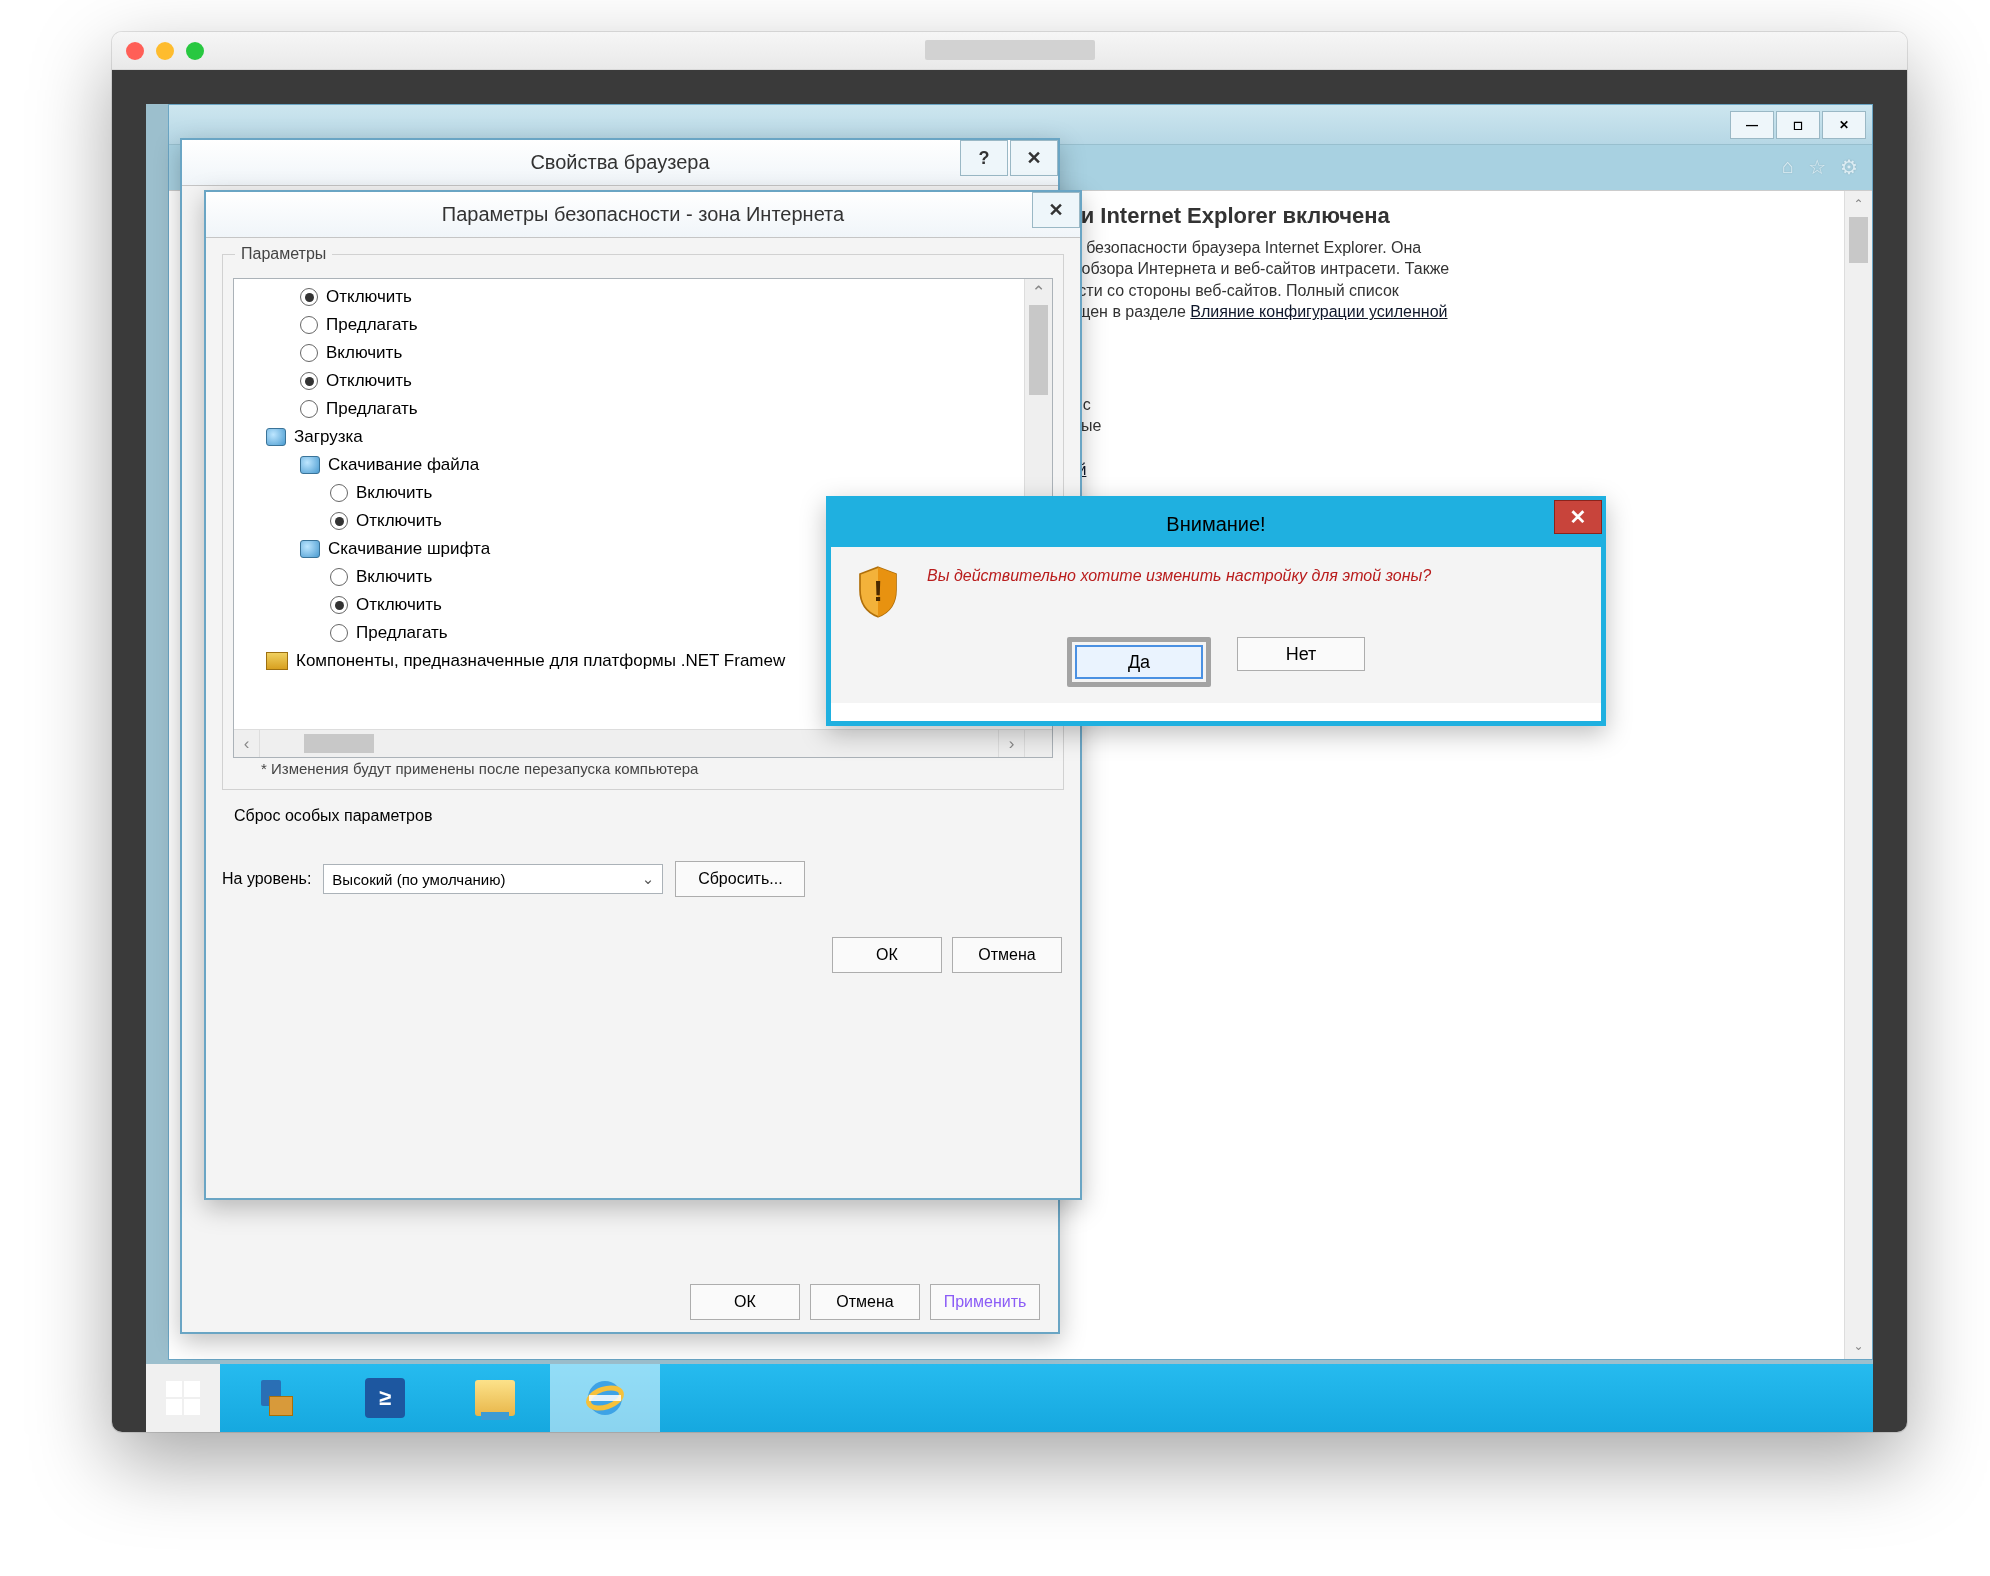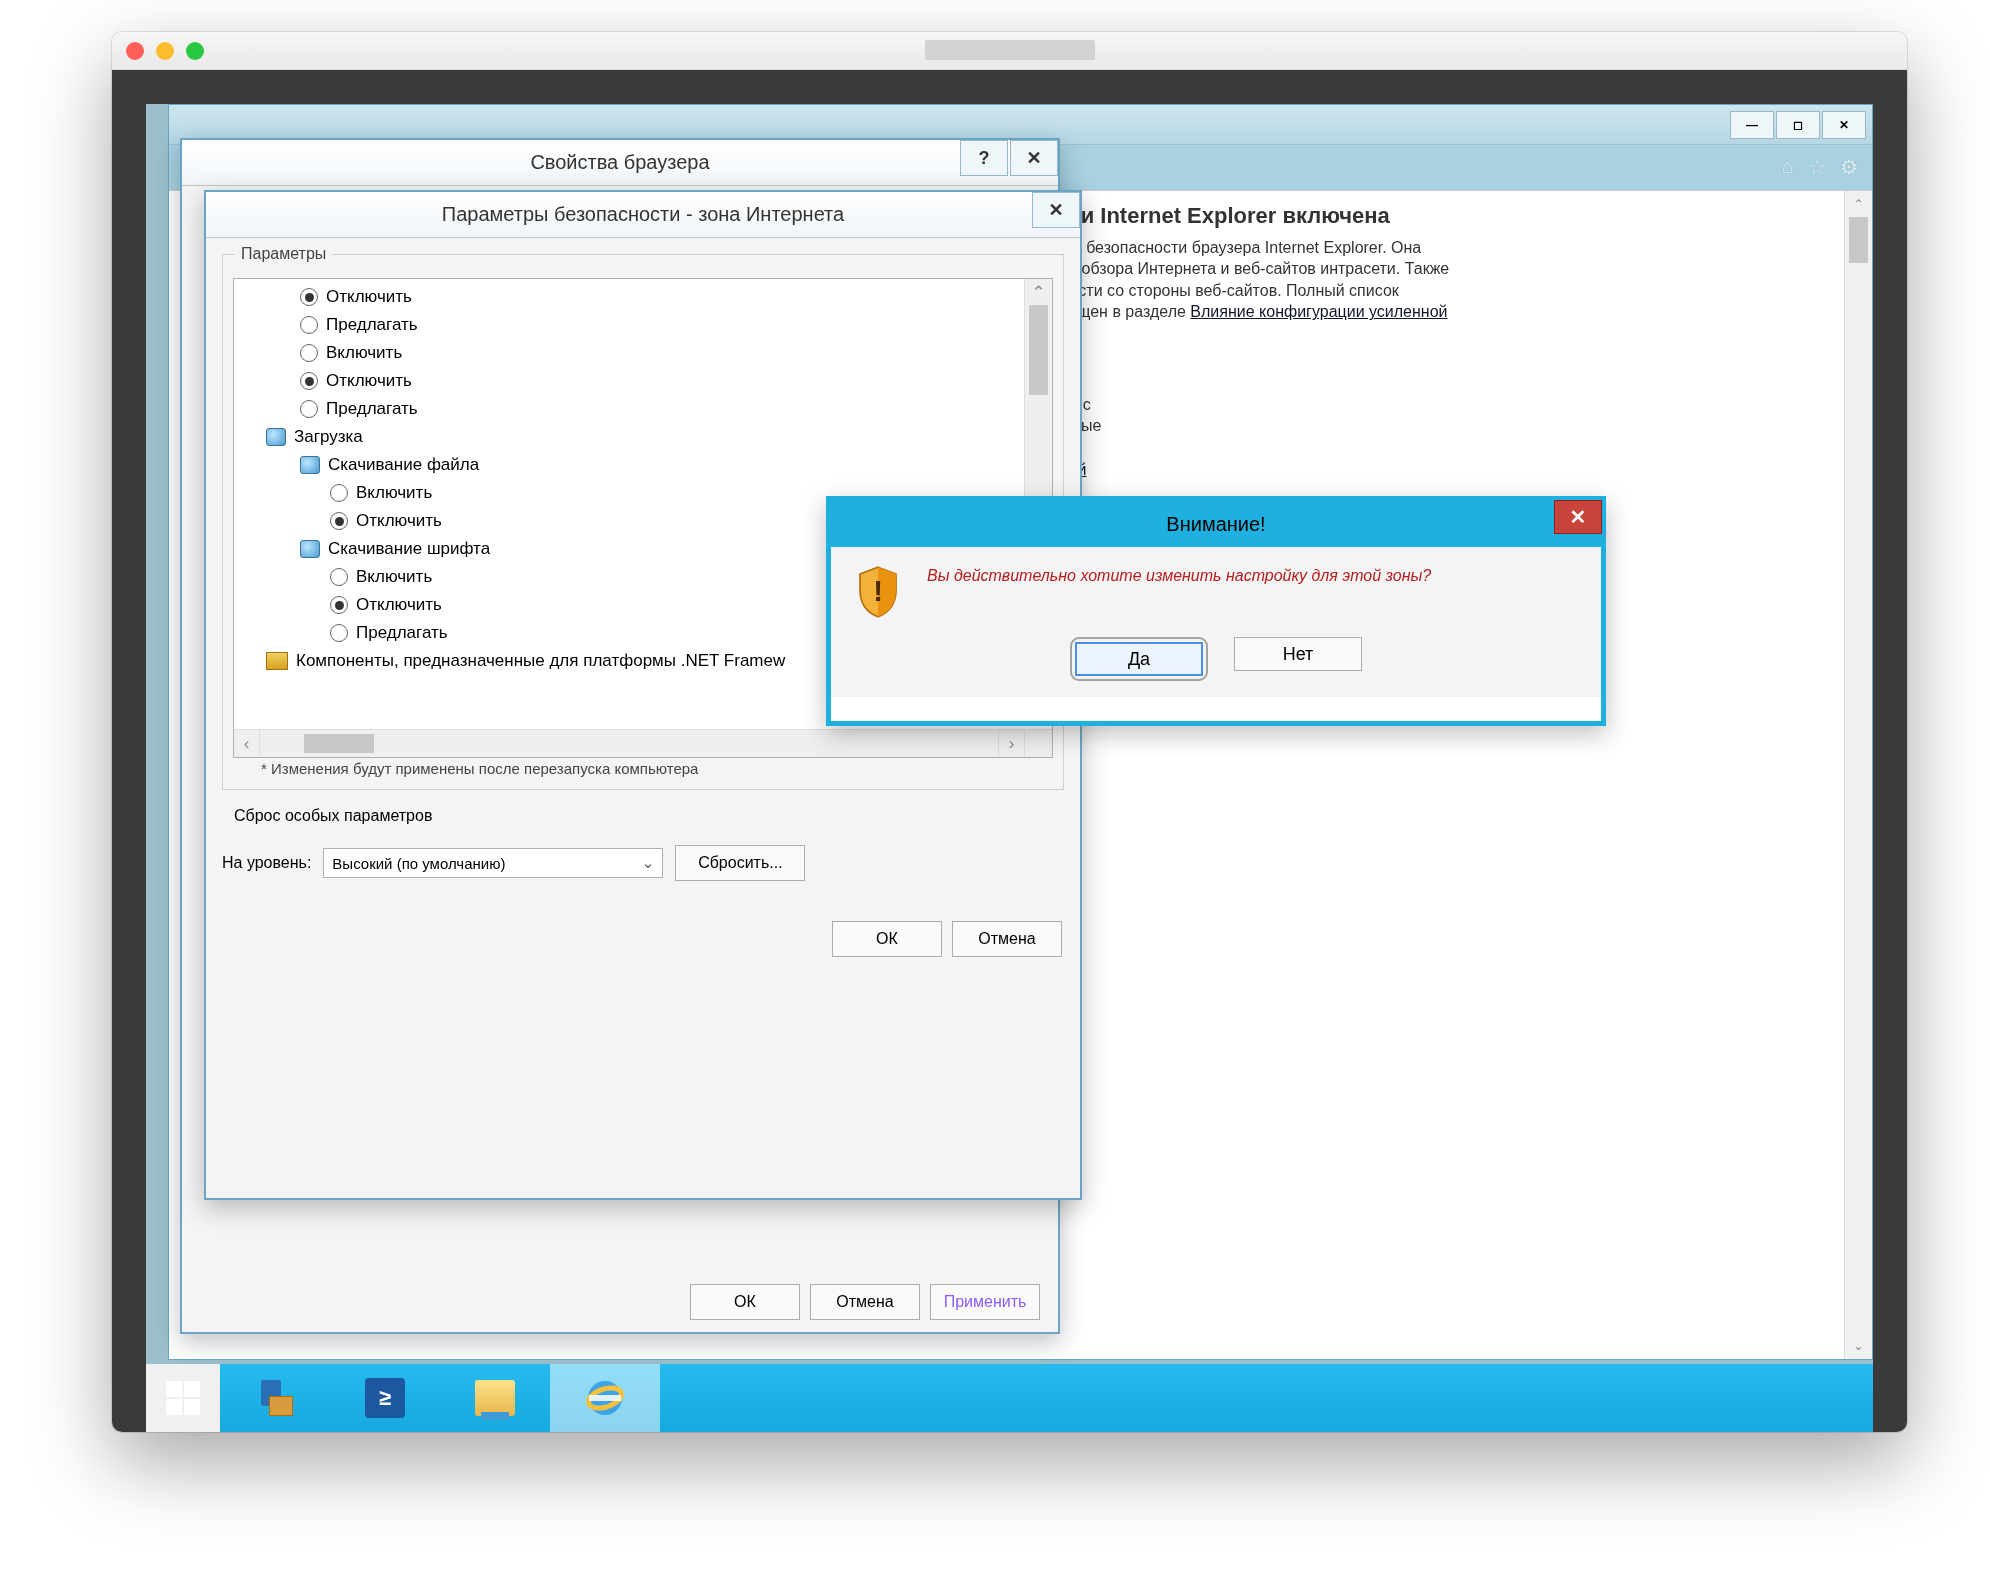--- a/index.html
+++ b/index.html
@@ -162,21 +162,21 @@
 .tree .hscroll{
   position:absolute; left:0; right:28px; bottom:0; height:28px;
   background:#efefef; border-top:1px solid #ddd; display:flex; align-items:center;
 }
 .tree .hscroll .arrow{width:26px;display:flex;align-items:center;justify-content:center;color:#888;border-right:1px solid #ddd;height:100%;}
 .tree .hscroll .arrow.right{border-left:1px solid #ddd;border-right:none;margin-left:auto;}
 .tree .hscroll .thumb{position:absolute; left:70px; width:70px; top:4px; bottom:4px; background:#c8c8c8;}
 .tree .corner{position:absolute;right:0;bottom:0;width:28px;height:28px;background:#efefef;border-left:1px solid #ddd;border-top:1px solid #ddd;}
 
 .footnote{ font-size:15px; color:#444; margin:2px 16px; padding-left:12px;}
-.reset-row{ display:flex; align-items:center; gap:12px; margin:20px 16px;}
+.reset-row{ display:flex; align-items:center; gap:12px; margin:36px 16px;}
 .reset-row .label{ font-size:16px;}
 .select{
   width:340px; height:30px; border:1px solid #abb2b8; background:#fff;
   display:flex; align-items:center; justify-content:space-between;
   padding:0 8px; font-size:15px;
 }
 .select .chev{color:#555;}
 .sec-buttons{ display:flex; justify-content:flex-end; gap:10px; padding:0 18px; margin-top:40px;}
 
 
@@ -201,21 +201,21 @@
   width:46px; height:54px; position:relative;
 }
 .shield svg{width:100%;height:100%;}
 .warn-text{ font-size:16px; color:#b91c1c; line-height:1.35; flex:1;font-style:italic;}
 .warn-buttons{ display:flex; justify-content:center; gap:26px; padding-bottom:16px; background:#f4f4f4;}
 .warn-btn{
   width:128px; height:34px; border:1px solid #adadad; background:#fafafa; font-size:18px;
 }
 .highlight{
   display:inline-flex; align-items:center; justify-content:center;
-  border:2px solid #a3a3a3; border-radius:9px; padding:3px;
+  border:5px solid #a3a3a3; border-radius:2px; padding:3px;
 }
 .highlight .warn-btn{ background:#eaf3fe; border:2px solid #4a90e2;}
 
 
 .taskbar{
   position:absolute; left:0; right:0; bottom:0; height:68px;
   background:linear-gradient(#26bbef,#16a8df);
   display:flex; align-items:center; padding-left:0;
   gap:0;
 }

